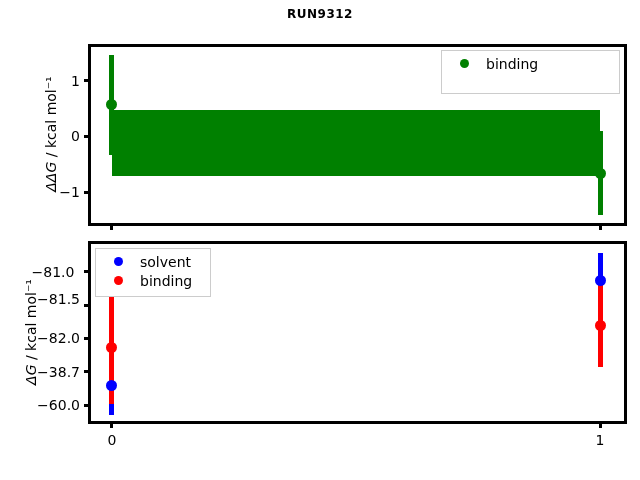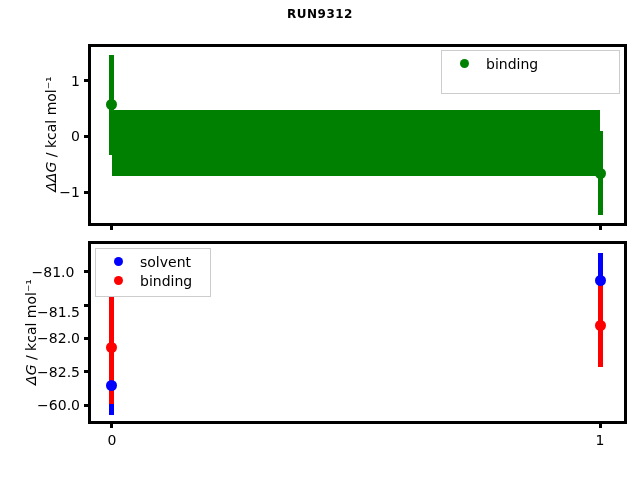--- a/index.html
+++ b/index.html
@@ -94,24 +94,24 @@
     <div class="dot" style="left: 106.488px; top: 379.568px; background: rgb(0, 0, 255);"></div>
     <div class="ebar" style="left: 597.583px; top: 252.65px; height: 55.8947px; background: rgb(0, 0, 255);"></div>
     <div class="dot" style="left: 594.583px; top: 275.098px; background: rgb(0, 0, 255);"></div>
     <div class="ebar" style="left: 109.488px; top: 297.233px; height: 106.466px; background: rgb(255, 0, 0);"></div>
     <div class="dot" style="left: 106.488px; top: 341.639px; background: rgb(255, 0, 0);"></div>
     <div class="ebar" style="left: 597.583px; top: 284.59px; height: 82.5113px; background: rgb(255, 0, 0);"></div>
     <div class="dot" style="left: 594.583px; top: 320.346px; background: rgb(255, 0, 0);"></div>
     <div class="ytickmark" style="left: 84px; top: 270.447px;"></div>
     <div class="yticklabel" style="left: 26px; top: 262.947px; text-align: center;">−81.0</div>
     <div class="ytickmark" style="left: 84px; top: 303.718px;"></div>
-    <div class="yticklabel" style="left: 26px; top: 303px;">−81.5</div>
+    <div class="yticklabel" style="left: 26px; top: 290px;">−81.5</div>
     <div class="ytickmark" style="left: 84px; top: 336.989px;"></div>
     <div class="yticklabel" style="left: 26px; top: 329.489px;">−82.0</div>
     <div class="ytickmark" style="left: 84px; top: 370.259px;"></div>
-    <div class="yticklabel" style="left: 26px; top: 362.759px;">−82.5</div>
+    <div class="yticklabel" style="left: 26px; top: 362.759px;">−38.7</div>
     <div class="ytickmark" style="left: 84px; top: 403.53px;"></div>
     <div class="yticklabel" style="left: 26px; top: 396.03px;">−60.0</div>
     <div class="xtickmark" style="left: 110.488px; top: 424px;"></div>
     <div class="xticklabel" style="left: 96.9881px; top: 431px;">0</div>
     <div class="xtickmark" style="left: 598.583px; top: 424px;"></div>
     <div class="xticklabel" style="left: 585.083px; top: 431px;">1</div>
   </div>
 
 </body></html>

